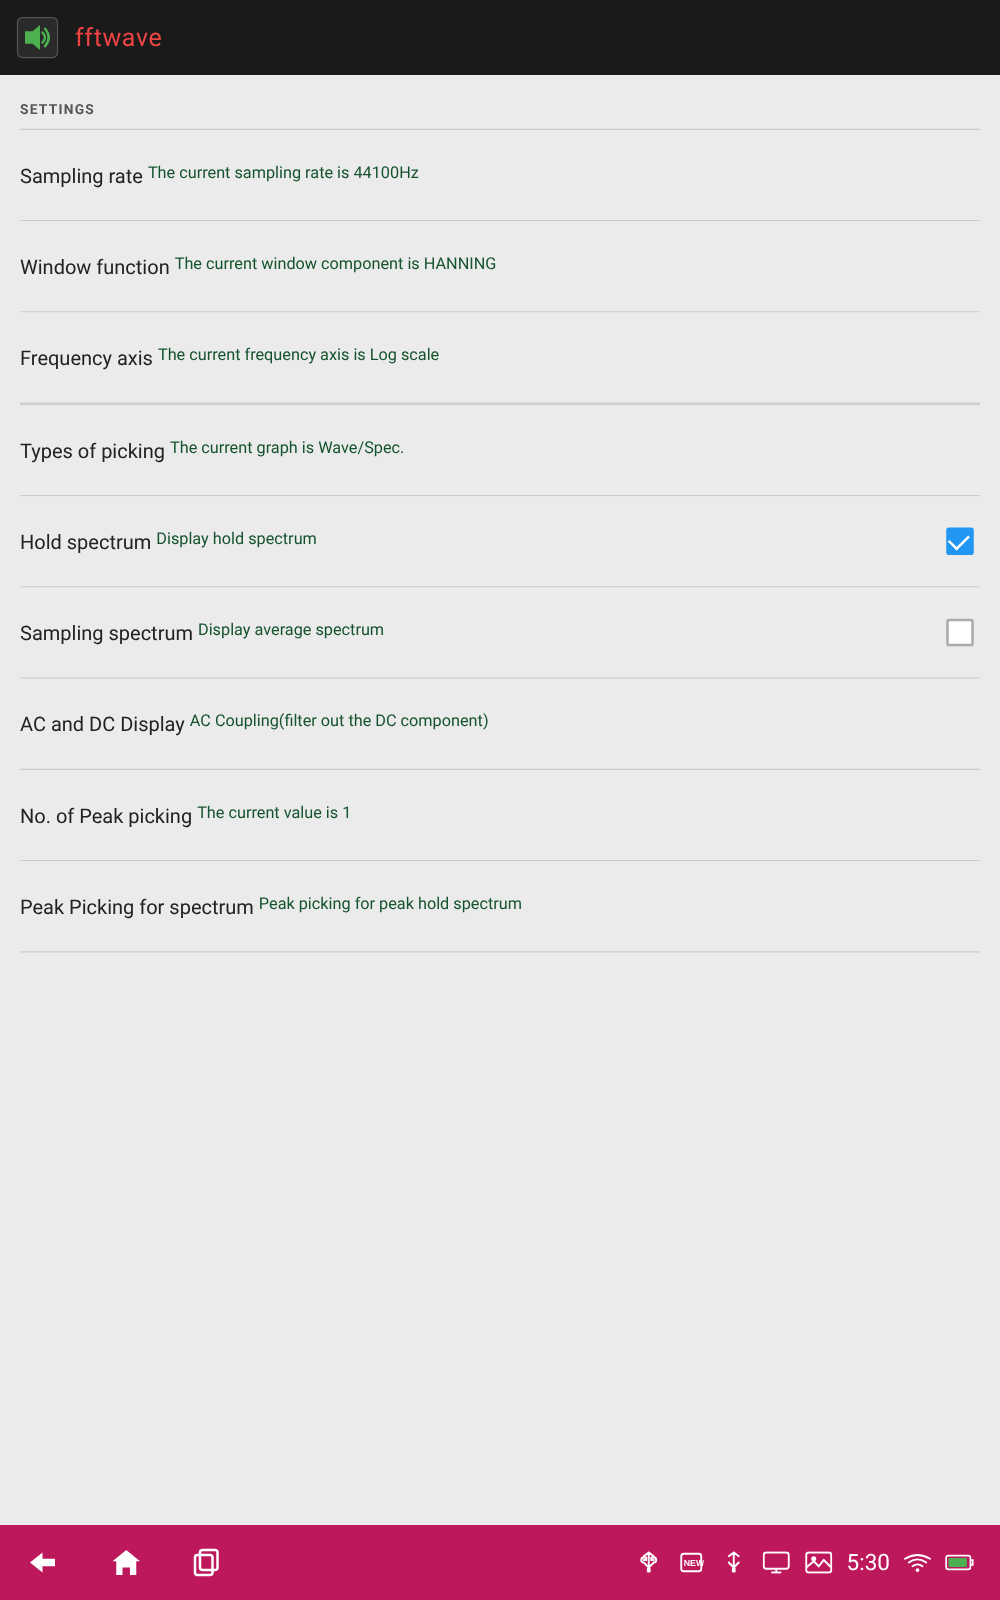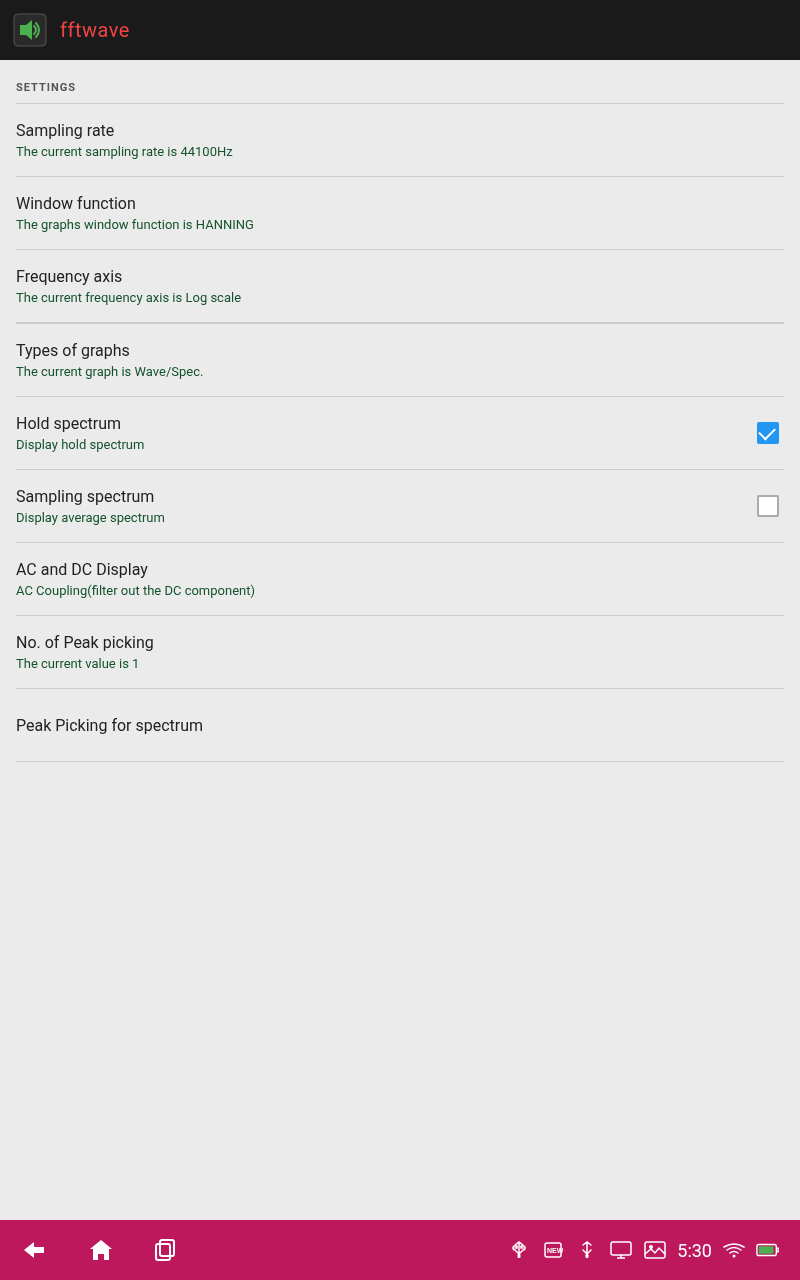--- a/index.html
+++ b/index.html
@@ -69,21 +69,21 @@
       align-items: center;
       justify-content: space-between;
       padding: 14px 16px;
       background: #ebebeb;
       cursor: pointer;
       min-height: 72px;
     }
 
     .settings-item-text {
       display: flex;
-      flex-direction: column;
+      flex-direction: row;
       gap: 4px;
       flex: 1;
     }
 
     .settings-item-title {
       font-size: 16px;
       color: #222222;
       font-weight: 400;
     }
 
@@ -220,35 +220,35 @@
         <div class="settings-item">
           <div class="settings-item-text">
             <span class="settings-item-title">Sampling rate</span>
             <span class="settings-item-subtitle">The current sampling rate is 44100Hz</span>
           </div>
         </div>
         <div class="settings-divider"></div>
         <div class="settings-item">
           <div class="settings-item-text">
             <span class="settings-item-title">Window function</span>
-            <span class="settings-item-subtitle">The graphs window function is HANNING</span>
+            <span class="settings-item-subtitle">The current window component is HANNING</span>
           </div>
         </div>
         <div class="settings-divider"></div>
         <div class="settings-item">
           <div class="settings-item-text">
             <span class="settings-item-title">Frequency axis</span>
             <span class="settings-item-subtitle">The current frequency axis is Log scale</span>
           </div>
         </div>
         <div class="settings-divider"></div>
         <div class="settings-divider"></div>
         <div class="settings-item">
           <div class="settings-item-text">
-            <span class="settings-item-title">Types of graphs</span>
+            <span class="settings-item-title">Types of picking</span>
             <span class="settings-item-subtitle">The current graph is Wave/Spec.</span>
           </div>
         </div>
         <div class="settings-divider"></div>
         <div class="settings-item">
           <div class="settings-item-text">
             <span class="settings-item-title">Hold spectrum</span>
             <span class="settings-item-subtitle">Display hold spectrum</span>
           </div>
           <div class="checkbox-container">
@@ -276,20 +276,21 @@
         <div class="settings-item">
           <div class="settings-item-text">
             <span class="settings-item-title">No. of Peak picking</span>
             <span class="settings-item-subtitle">The current value is 1</span>
           </div>
         </div>
         <div class="settings-divider"></div>
         <div class="settings-item">
           <div class="settings-item-text">
             <span class="settings-item-title">Peak Picking for spectrum</span>
+            <span class="settings-item-subtitle">Peak picking for peak hold spectrum</span>
           </div>
         </div>
         <div class="settings-divider"></div>
       </div>
   </div>
 </div>
 
 <div id="nav-bar">
   <div id="nav-left">
 

